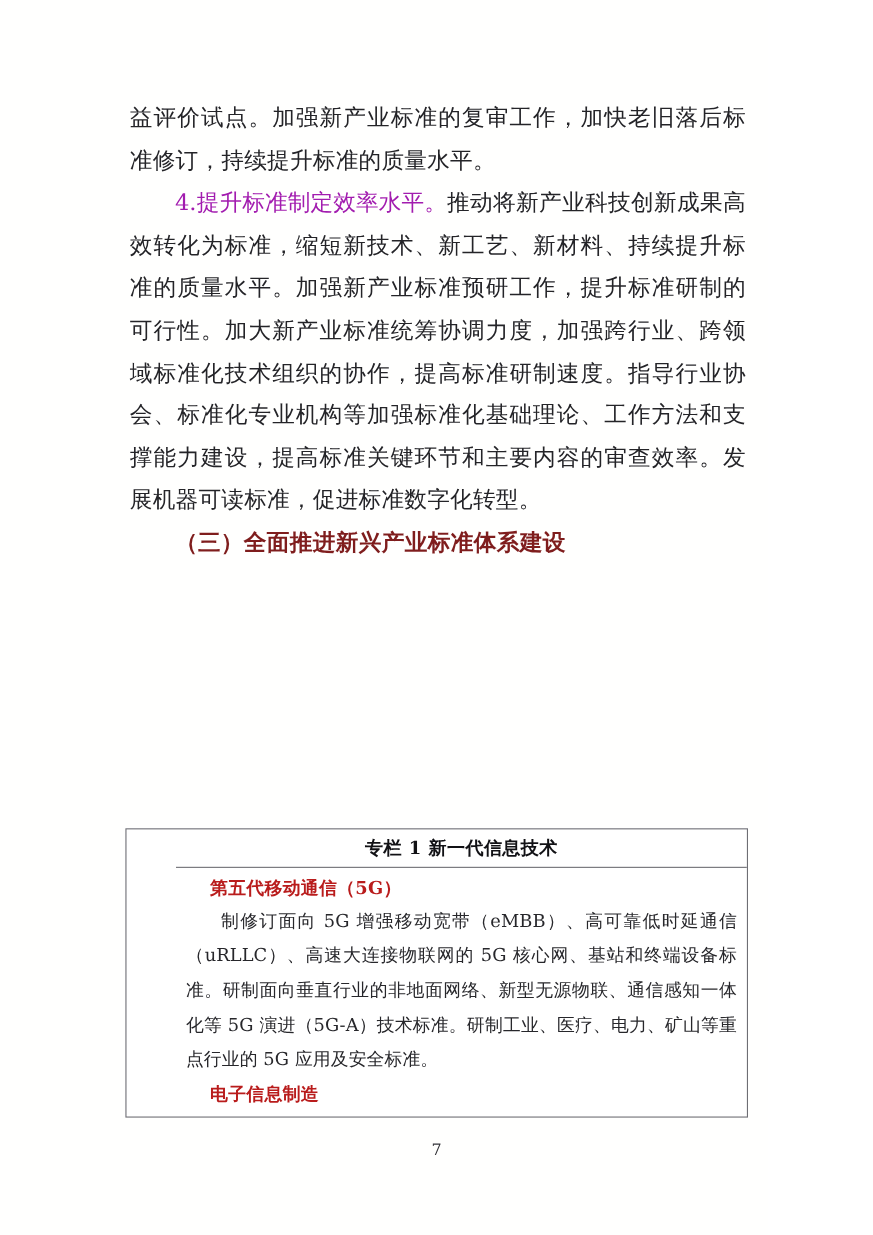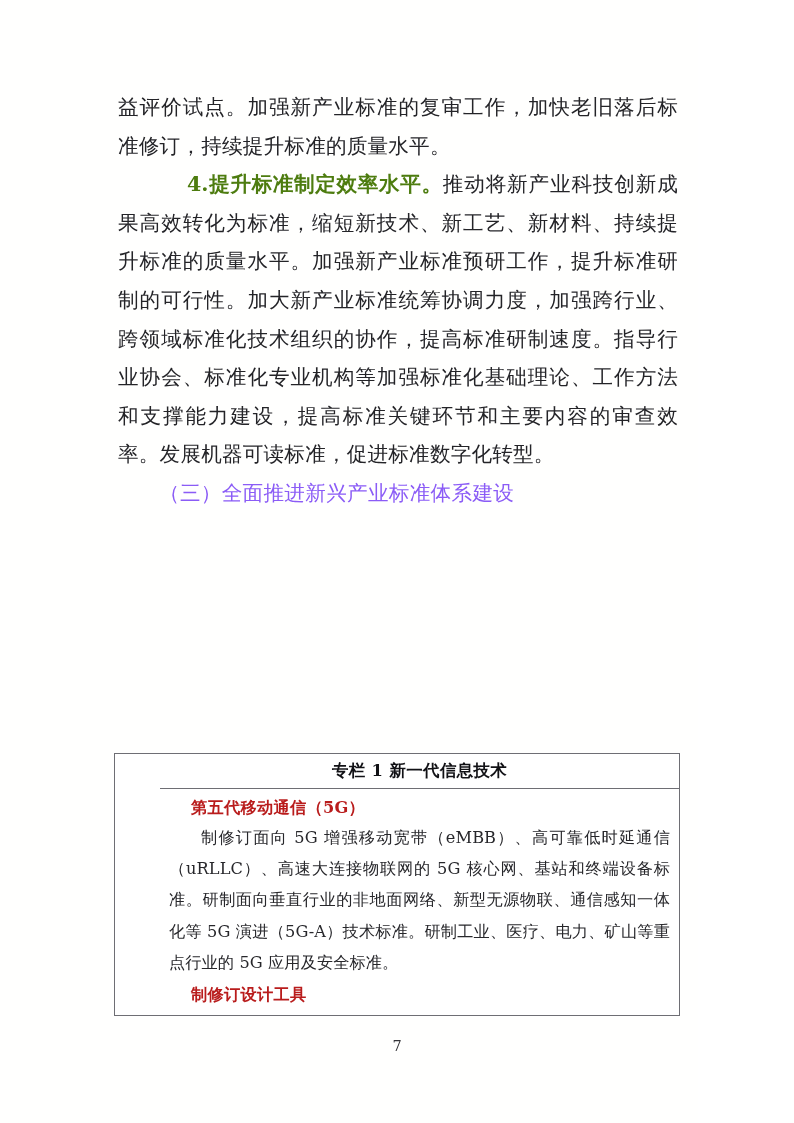--- a/index.html
+++ b/index.html
@@ -40,34 +40,33 @@
     text-align: justify;
     text-justify: inter-ideograph;
     margin: 0;
     letter-spacing: 0.2px;
     color: #242428;
   }
   .para.indent {
     text-indent: 41px;
   }
   .lead {
-    font-weight: bold;
+    font-weight: normal;
     letter-spacing: 0px;
-    color: #4d7c0f;
-    margin-left: 28px;
+    color: #a21caf;
   }
 
   
   .section-heading {
     font-size: 20.6px;
     line-height: 38.6px;
-    font-weight: normal;
+    font-weight: bold;
     margin: 0;
     text-indent: 41px;
-    color: #8b5cf6;
+    color: #7f1d1d;
     letter-spacing: 0.3px;
   }
 
   
   .box-wrap {
     position: absolute;
     left: 114px;
     top: 753px;
     width: 566px;
   }
@@ -151,21 +150,21 @@
   </div>
 
   <div class="box-wrap">
     <div class="box box-clip">
       <div class="box-header">专栏 1  新一代信息技术</div>
       <div class="box-body">
 
         <p class="box-subhead">第五代移动通信（5G）</p>
         <p class="box-para">制修订面向 5G 增强移动宽带（eMBB）、高可靠低时延通信（uRLLC）、高速大连接物联网的 5G 核心网、基站和终端设备标准。研制面向垂直行业的非地面网络、新型无源物联、通信感知一体化等 5G 演进（5G-A）技术标准。研制工业、医疗、电力、矿山等重点行业的 5G 应用及安全标准。</p>
 
-        <p class="box-subhead">制修订设计工具</p>
+        <p class="box-subhead">电子信息制造</p>
         <p class="box-para">研制集成电路材料、专用设备与零部件等标准，制修订设计工具、接口规范、封装测试等标准，研制新型存储、处理器等高端芯片标准，开展人工智能芯片、</p>
 
       </div>
     </div>
   </div>
 
   <div class="page-number latin">7</div>
 
 </div>
 

